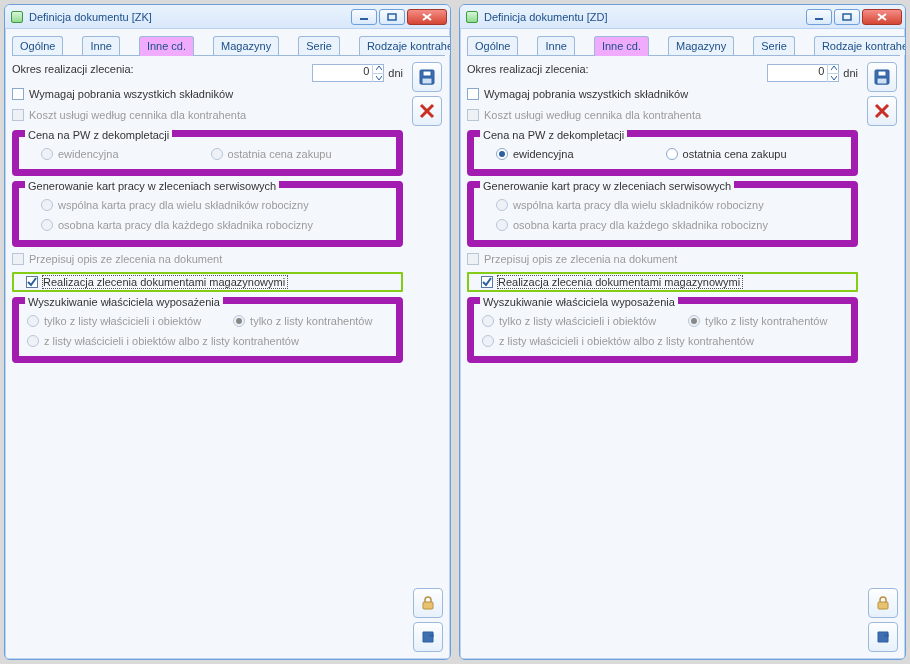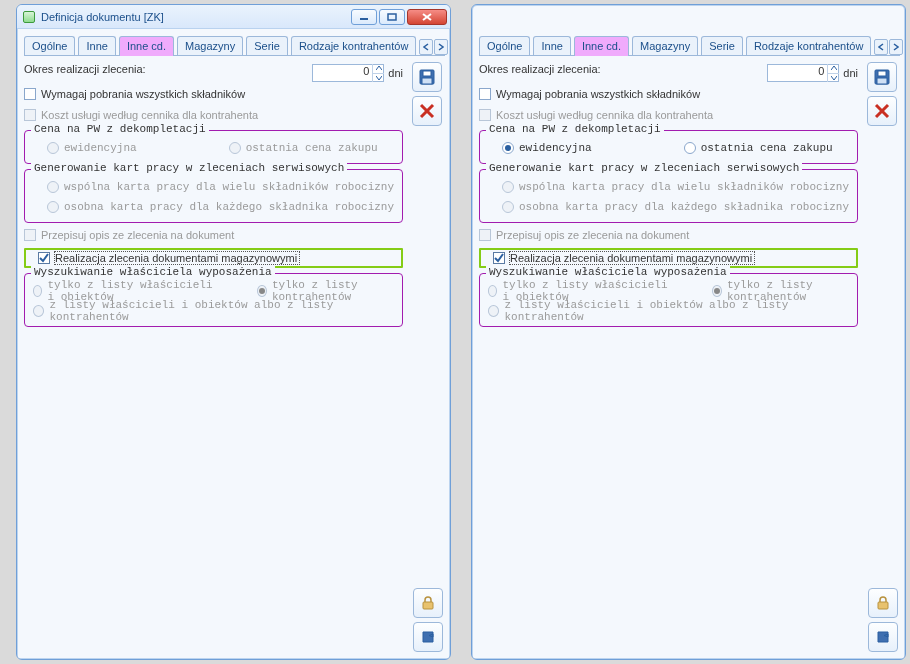--- a/index.html
+++ b/index.html
@@ -1,35 +1,35 @@
 <!DOCTYPE html>
 <html><head>
 <meta charset="utf-8">
 <style>
   * { box-sizing: border-box; }
   html, body { margin:0; padding:0; background:#dadada; font-family: Tahoma, Verdana, sans-serif; font-size:11px; color:#333; }
   .stage { width:910px; height:664px; display:flex; }
-  .panel { width:455px; height:664px; padding:0; position:relative;margin-left:12px; }
+  .panel { width:455px; height:664px; padding:0; position:relative; }
   .window { position:absolute; left:4px; top:4px; right:4px; bottom:4px;
     border:1px solid #6f9fd8; border-radius:6px; overflow:hidden;
     background:#f4f8fd;
     box-shadow:0 0 0 1px #bcd4ef inset;
   }
   .titlebar { height:24px; background:linear-gradient(#eaf3fd,#d9e8fb); display:flex; align-items:center; padding:0 3px 0 6px; border-bottom:1px solid #b9d2ef; }
   .app-ico { width:12px; height:12px; border:1px solid #3d9a3d; background:linear-gradient(#d8f4d8,#8fdc8f); margin-right:6px; border-radius:2px; }
   .title-text { flex:1; color:#1b4f8a; font-size:11px; white-space:nowrap; }
   .tb-btns { display:flex; gap:2px; }
   .tb-btn { width:26px; height:16px; border:1px solid #6f9fd8; border-radius:3px; background:linear-gradient(#f7fbff,#dbeafc); display:flex; align-items:center; justify-content:center; cursor:pointer; }
   .tb-btn svg { stroke:#2a5fa0; }
   .tb-close { width:40px; background:linear-gradient(#f68d86,#d44533); border-color:#a6352a; }
   .tb-close svg { stroke:#fff; }
 
   .client { position:absolute; top:25px; left:1px; right:1px; bottom:1px; background:#f4f8fd; padding:4px 4px 4px 6px; }
 
-  .tabs { display:flex; align-items:flex-end; gap:3px; border-bottom:1px solid #9cb8da; height:22px; position:relative; }
+  .tabs { display:flex; align-items:flex-end; gap:19px; border-bottom:1px solid #9cb8da; height:22px; position:relative; }
   .tab { padding:3px 7px 3px 7px; border:1px solid #9cb8da; border-bottom:none; border-radius:3px 3px 0 0; background:#eaf2fb; color:#1b4f8a; cursor:pointer; white-space:nowrap; }
   .tab.active { background:#f0abfc; padding-bottom:4px; margin-bottom:-1px; font-weight:400; }
   .tab-nav { margin-left:auto; display:flex; gap:1px; }
   .tab-arrow { width:14px; height:16px; border:1px solid #9cb8da; background:#eaf2fb; display:flex; align-items:center; justify-content:center; cursor:pointer; border-radius:2px;}
   .tab-arrow svg { stroke:#2a5fa0; }
 
   .body-row { display:flex; margin-top:6px; }
   .form-col { flex:1; padding-right:6px; }
   .side-col { width:36px; display:flex; flex-direction:column; gap:4px; align-items:center; }
   .side-btn { width:30px; height:30px; border:1px solid #9cb8da; border-radius:4px; background:linear-gradient(#fdfeff,#e7f0fb); display:flex; align-items:center; justify-content:center; cursor:pointer; }
@@ -50,21 +50,21 @@
   .chk-box { width:12px; height:12px; border:1px solid #8aa7cc; background:#fff; display:flex; align-items:center; justify-content:center; }
   .chk-box.dis { background:#eef2f7; border-color:#b8c6d8;}
   .chk-box .mark { display:none; width:10px; height:10px; }
   .chk-box.checked .mark { display:block; }
   .rad-box { width:12px; height:12px; border-radius:50%; border:1px solid #8aa7cc; background:#fff; display:flex; align-items:center; justify-content:center; }
   .rad-box.dis { background:#eef2f7; border-color:#b8c6d8;}
   .rad-dot { width:6px; height:6px; border-radius:50%; background:#2a5fa0; display:none;}
   .rad-box.on .rad-dot { display:block; }
   .disabled-text { color:#9a9a9a; }
 
-  .group { border:1px solid #a21caf; border-radius:4px; margin:5px 0 2px 0; padding:6px 2px 4px 8px; position:relative;font-family:Liberation Mono, monospace; }
+  .group { border:7px solid #a21caf; border-radius:4px; margin:5px 0 2px 0; padding:6px 2px 4px 8px; position:relative; }
   .group .legend { position:absolute; top:-8px; left:6px; background:#f4f8fd; padding:0 3px; color:#333; font-size:11px; }
   .group .row { display:flex; gap:32px; align-items:center; height:18px; margin:2px 0;}
   .indent { margin-left:14px; }
 
   .hl { border:2px solid #84cc16; padding:2px 12px; margin:3px 0; border-radius:1px; }
   .hl .chk-box { border-color:#5a7aa3; }
   .hl label { color:#333; }
   .dotted-focus { outline:1px dotted #555; outline-offset:0; padding-right:2px;}
 
   .bottom-btns { position:absolute; right:6px; bottom:6px; display:flex; flex-direction:column; gap:4px; }
@@ -254,20 +254,42 @@
               </svg>
           </div>
         </div>
 
       </div>
     </div>
   </div>
 
   <div class="panel">
     <div class="window">
+      <div class="titlebar">
+        <div class="app-ico"></div>
+        <div class="title-text">Definicja dokumentu [ZD]</div>
+        <div class="tb-btns">
+          <div class="tb-btn">
+              <svg width="10" height="8">
+                <line x1="1" y1="6" x2="9" y2="6" stroke-width="2"></line>
+              </svg>
+            </div>
+          <div class="tb-btn">
+              <svg width="10" height="8">
+                <rect x="1" y="1" width="8" height="6" fill="none" stroke-width="1.5"></rect>
+              </svg>
+            </div>
+          <div class="tb-btn tb-close">
+              <svg width="10" height="8">
+                <line x1="1" y1="1" x2="9" y2="7" stroke-width="2"></line>
+                <line x1="9" y1="1" x2="1" y2="7" stroke-width="2"></line>
+              </svg>
+            </div>
+        </div>
+      </div>
       <div class="client">
         <div class="tabs">
           <div class="tab">Ogólne</div>
           <div class="tab">Inne</div>
           <div class="tab active">Inne cd.</div>
           <div class="tab">Magazyny</div>
           <div class="tab">Serie</div>
           <div class="tab">Rodzaje kontrahentów</div>
           <div class="tab-nav">
             <div class="tab-arrow">

